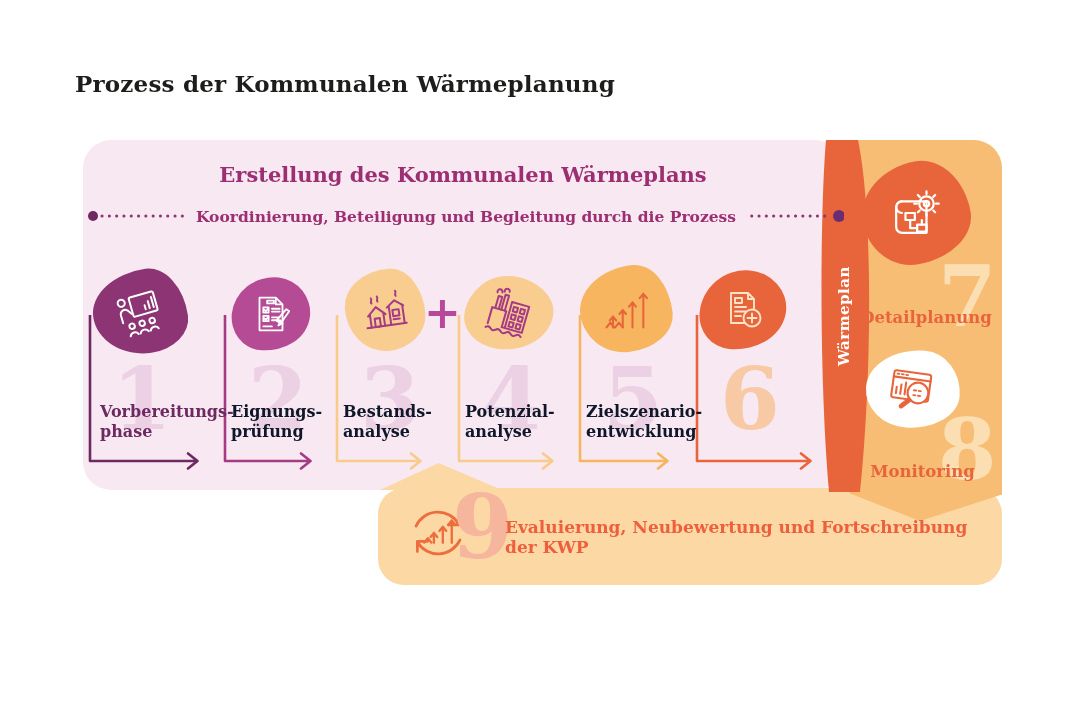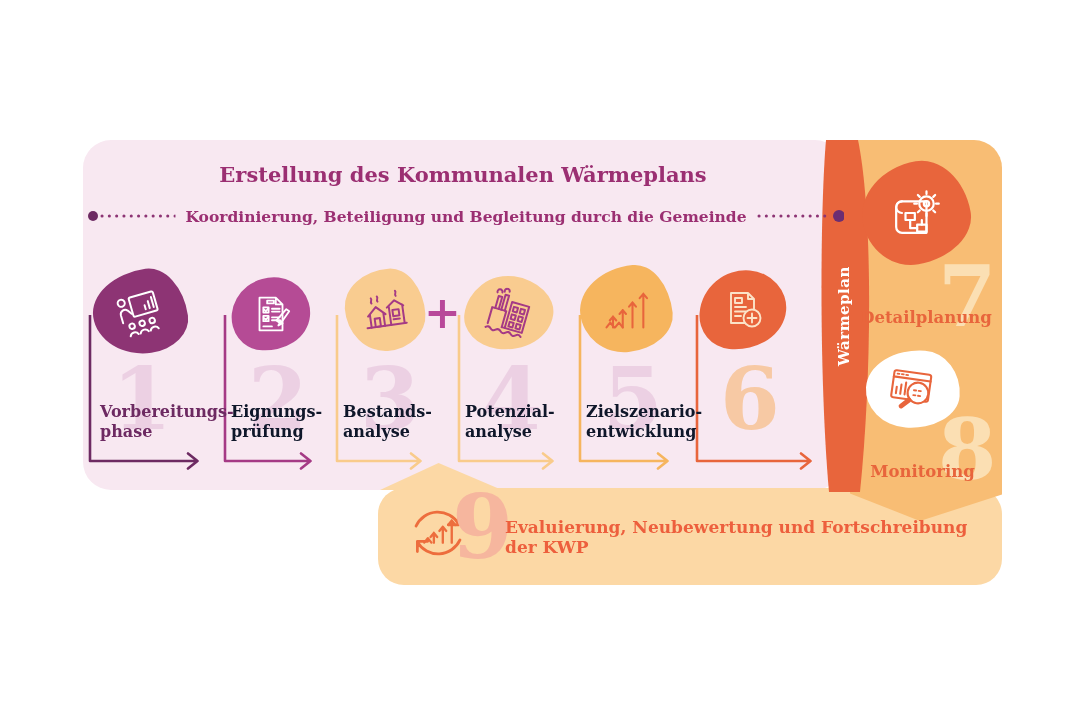--- a/index.html
+++ b/index.html
@@ -59,20 +59,21 @@
 
   .connector{position:absolute;}
   .copyright{left:0;top:628px;width:1000px;text-align:right;font-family:"Liberation Sans",sans-serif;
              font-size:15px;color:#3c3c3b;}
 </style>
 </head>
 <body>
 
 <div class="stage">
 
+  <div class="abs page-title">Prozess der Kommunalen Wärmeplanung</div>
 
   <div class="abs main-box"></div>
 
   <div class="abs banner"></div>
   <div class="abs banner-peak"></div>
 
   <div class="abs side-panel"></div>
   <div class="abs side-chevron"></div>
 
   <svg class="abs" style="left:816px;top:140px;" width="56" height="352" viewBox="0 0 56 352">
@@ -80,21 +81,21 @@
   </svg>
   <div class="abs ribbon-label">Wärmeplan</div>
 
   <div class="abs main-title">Erstellung des Kommunalen Wärmeplans</div>
   <div class="abs coord-wrap">
     <svg width="756" height="32" viewBox="0 0 756 32">
       <line x1="14" y1="16" x2="742" y2="16" stroke="#8d3474" stroke-width="3" stroke-linecap="round" stroke-dasharray="0.1 7.2"></line>
       <circle cx="5" cy="16" r="5" fill="#6d2a62"></circle>
       <circle cx="751" cy="16" r="6" fill="#6b2d72"></circle>
     </svg>
-    <span class="coord-text">Koordinierung, Beteiligung und Begleitung durch die Gemeinde</span>
+    <span class="coord-text">Koordinierung, Beteiligung und Begleitung durch die Prozess</span>
   </div>
 
   <svg class="connector" style="left:88px;top:315px;" width="122" height="156">
     <path d="M2,0 V146 H108 M100,138.5 L109.5,146 L100,153.5" fill="none" stroke="#6d2a62" stroke-width="2.6" stroke-linecap="round" stroke-linejoin="round"></path>
   </svg>
   <svg class="connector" style="left:223px;top:315px;" width="100" height="156">
     <path d="M2,0 V146 H86 M78,138.5 L87.5,146 L78,153.5" fill="none" stroke="#a53a85" stroke-width="2.6" stroke-linecap="round" stroke-linejoin="round"></path>
   </svg>
   <svg class="connector" style="left:335px;top:315px;" width="98" height="156">
     <path d="M2,0 V146 H84 M76,138.5 L85.5,146 L76,153.5" fill="none" stroke="#f9cb8b" stroke-width="2.6" stroke-linecap="round" stroke-linejoin="round"></path>

